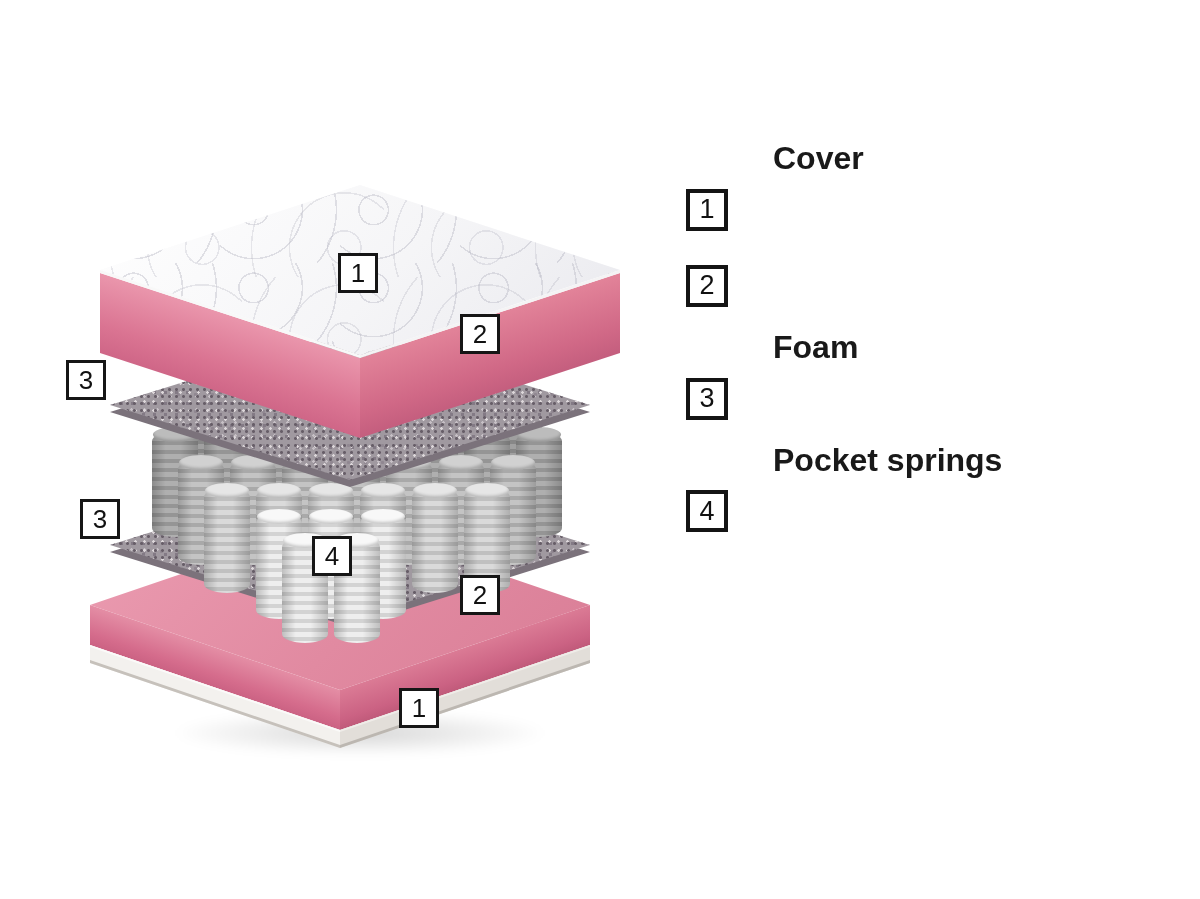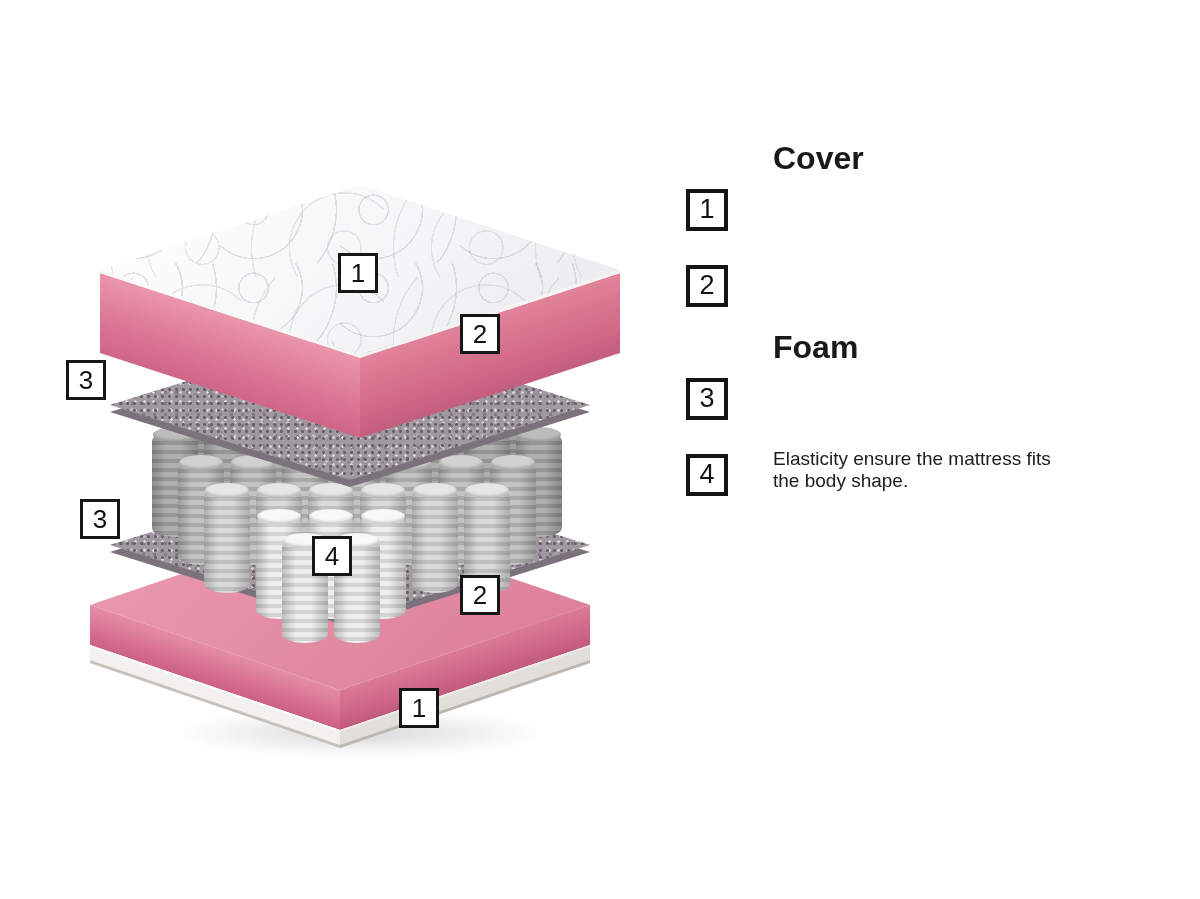--- a/index.html
+++ b/index.html
@@ -229,19 +229,18 @@
     <div class="legend-item">
       <div class="legend-num">2</div>
     </div>
 
     <div class="legend-item">
       <div class="legend-title">Foam</div>
       <div class="legend-num">3</div>
     </div>
 
     <div class="legend-item">
+      <div class="legend-title">Pocket springs</div>
       <div class="legend-num">4</div>
-      <div class="legend-desc">Elasticity ensure the mattress fits
-the body shape.</div>
     </div>
 
   </div>
 </div>
 
 </body></html>

